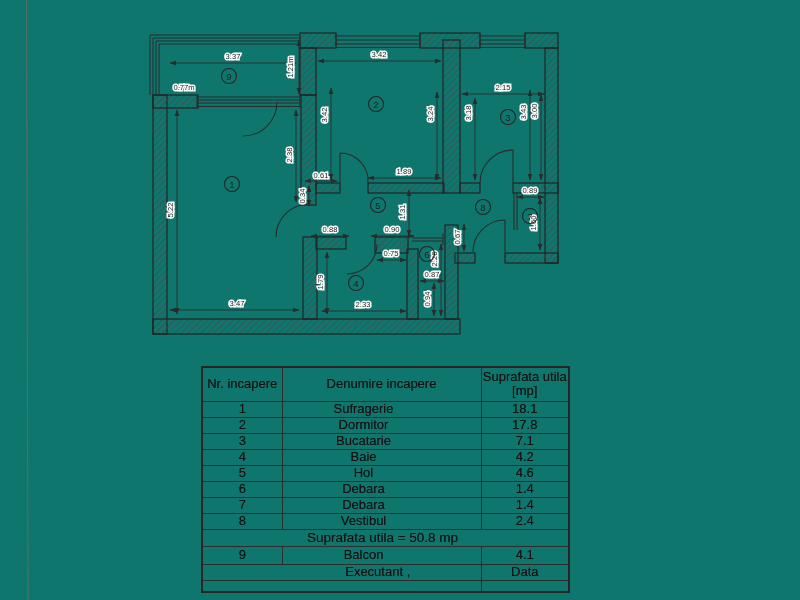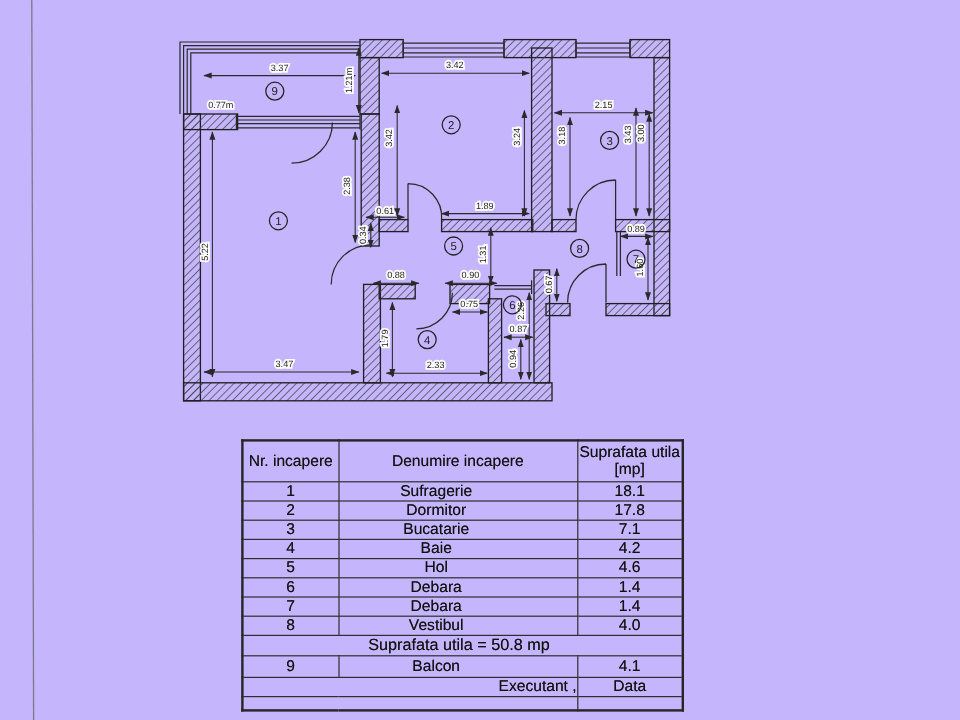--- a/index.html
+++ b/index.html
@@ -1,18 +1,18 @@
 <!DOCTYPE html>
 <html><head>
 <meta charset="utf-8">
 <style>
   html,body{margin:0;padding:0;}
   .page{
     position:relative;width:800px;height:600px;overflow:hidden;
-    background:#c4b5fd;font-family:"Liberation Sans",sans-serif;
+    background:#0f766e;font-family:"Liberation Sans",sans-serif;
   }
   .plan-svg{position:absolute;left:0;top:0;}
   .dimtxt{font-family:"Liberation Sans",sans-serif;font-size:7.6px;fill:#1d1d1d;}
   .roomtxt{font-family:"Liberation Sans",sans-serif;font-size:9.5px;fill:#1d1d1d;}
   .tbl{
     position:absolute;left:201px;top:366px;width:367px;
     border-collapse:collapse;table-layout:fixed;color:#121212;
     font-size:13px;text-shadow:0 0 .5px rgba(30,30,30,.75);
     border:2px solid #262626;
   }
@@ -25,21 +25,21 @@
   tr.hrow th{font-size:13px;}
   tr.r{height:16px}
   tr.sub{height:17px}
   tr.balc{height:18px}
   tr.tot{height:14px}
   tr.exec{height:16px}
   tr.emptyr{height:12px}
   tr.emptyr td{border-bottom:none}
   td.name{padding-right:36px}
   tr.sub td,tr.tot td{font-size:13.5px;padding-right:6px}
-  td.execcell{text-align:right;padding-left:72px}
+  td.execcell{text-align:center;padding-left:72px}
 </style>
 </head>
 <body>
 
 <div class="page">
 
   <svg class="plan-svg" width="800" height="600" viewBox="0 0 800 600">
     <defs>
       <pattern id="hatch" width="4.6" height="4.6" patternUnits="userSpaceOnUse" patternTransform="rotate(45)">
         <line x1="0" y1="0" x2="0" y2="4.6" stroke="#474747" stroke-width="1.25"></line>
@@ -237,21 +237,21 @@
         <td>1.4</td>
       </tr>
       <tr class="r">
         <td>7</td>
         <td class="name">Debara</td>
         <td>1.4</td>
       </tr>
       <tr class="r">
         <td>8</td>
         <td class="name">Vestibul</td>
-        <td>4.0</td>
+        <td>2.4</td>
       </tr>
       <tr class="sub">
         <td colspan="3">Suprafata utila =  50.8 mp</td>
       </tr>
       <tr class="balc">
         <td>9</td>
         <td class="name">Balcon</td>
         <td>4.1</td>
       </tr>
       <tr class="exec">

